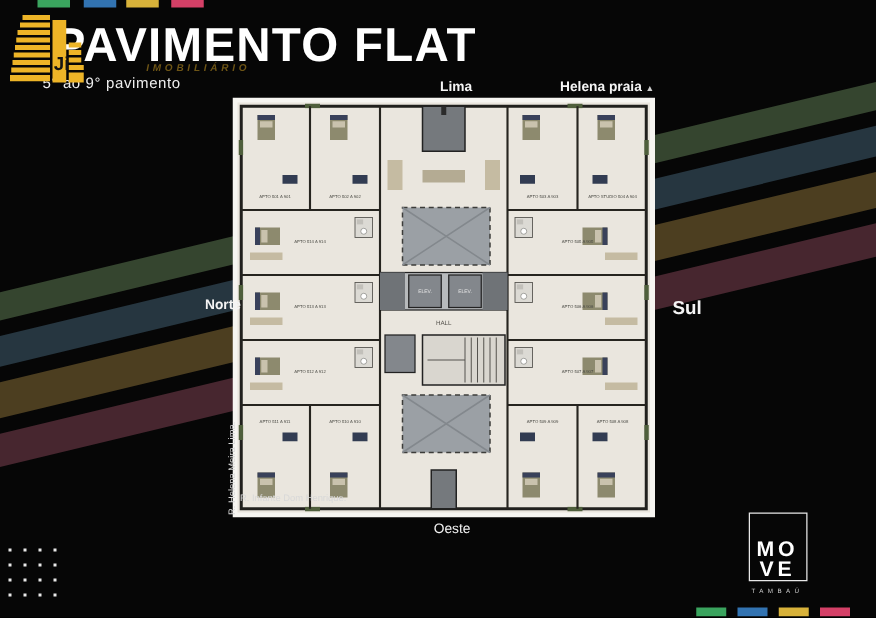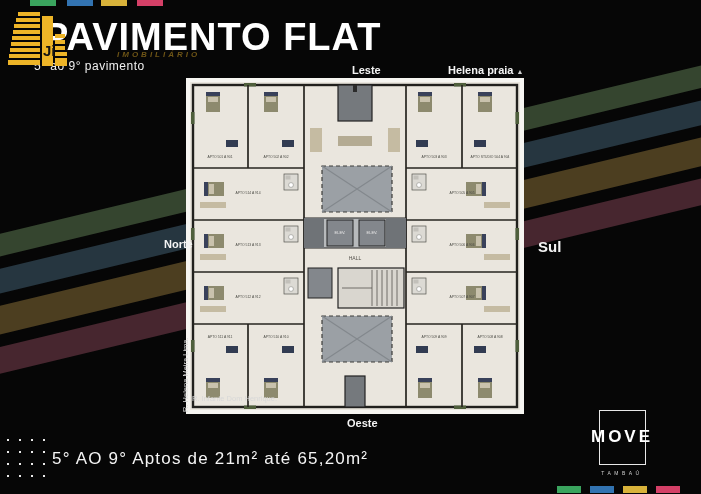--- a/index.html
+++ b/index.html
@@ -54,38 +54,38 @@
   
   .plan { position:absolute; left:186px; top:78px; width:338px; height:336px; z-index:5; }
 
   
   .lbl { position:absolute; z-index:6; color:#f4f4f4; white-space:nowrap; }
   .lbl-leste   { left:352px; top:64px;  font-size:11px; font-weight:700; }
   .lbl-sentido { left:448px; top:64px;  font-size:11px; font-weight:700; }
   .lbl-sentido .arrow { font-size:7px; color:#cfcfcf; }
   .lbl-norte   { left:164px; top:238px; font-size:11px; font-weight:700; }
   .lbl-sul     { left:538px; top:238px; font-size:15px; font-weight:700; }
-  .lbl-oeste   { left:347px; top:417px; font-size:11px; font-weight:700;text-align:right; }
+  .lbl-oeste   { left:347px; top:417px; font-size:11px; font-weight:400;text-align:right; }
   .lbl-street-bottom { left:192px; top:394px; font-size:7.5px; color:#d8d8d8; }
   .lbl-street-left   {
     left:181px; top:412px; font-size:7.5px; color:#d8d8d8;
     transform:rotate(-90deg); transform-origin:0 0;
   }
 
   
   .tagline {
     position:absolute; left:52px; top:449px; z-index:6;
     color:#f4f4f4; font-size:17px; font-weight:400; letter-spacing:1.2px; white-space:nowrap;
   }
 
   
   .move { position:absolute; left:597px; top:410px; z-index:6; width:50px; text-align:center; }
   .move-box {
     width:47px; height:55px; border:1.5px solid #e8e8e8; margin:0 auto;
-    display:flex; flex-direction:row; align-items:center; justify-content:center;
+    display:flex; flex-direction:column; align-items:center; justify-content:flex-end;
   }
   .move-box span { display:block; color:#fff; font-size:17px; font-weight:700; letter-spacing:3px; line-height:0.95; }
   .move-sub { margin-top:5px; color:#cfcfcf; font-size:5px; letter-spacing:3.5px; }
 </style>
 </head>
 <body>
 
 <div id="canvas">
 
   <div class="stripes">
@@ -279,32 +279,31 @@
       <text x="276" y="116">APTO 505 A 905</text>
       <text x="276" y="168">APTO 506 A 906</text>
       <text x="276" y="220">APTO 507 A 907</text>
       <text x="34" y="260">APTO 511 A 911</text>
       <text x="90" y="260">APTO 510 A 910</text>
       <text x="248" y="260">APTO 509 A 909</text>
       <text x="304" y="260">APTO 508 A 908</text>
     </g>
   </svg>
 
-  <div class="lbl lbl-leste">Leste</div>
+  <div class="lbl lbl-leste">Lima</div>
   <div class="lbl lbl-sentido">
     <span>Helena praia</span>
     <span class="arrow">▲</span>
   </div>
   <div class="lbl lbl-norte">Norte</div>
   <div class="lbl lbl-sul">Sul</div>
   <div class="lbl lbl-oeste">Oeste</div>
   <div class="lbl lbl-street-bottom">R. Infante Dom Henrique.</div>
   <div class="lbl lbl-street-left">R. Helena Meira Lima.</div>
 
-  <div class="tagline">5° AO 9° Aptos de 21m² até 65,20m²</div>
 
   <div class="move">
     <div class="move-box">
       <span>MO</span>
       <span>VE</span>
     </div>
     <div class="move-sub">TAMBAÚ</div>
   </div>
 
 </div>

